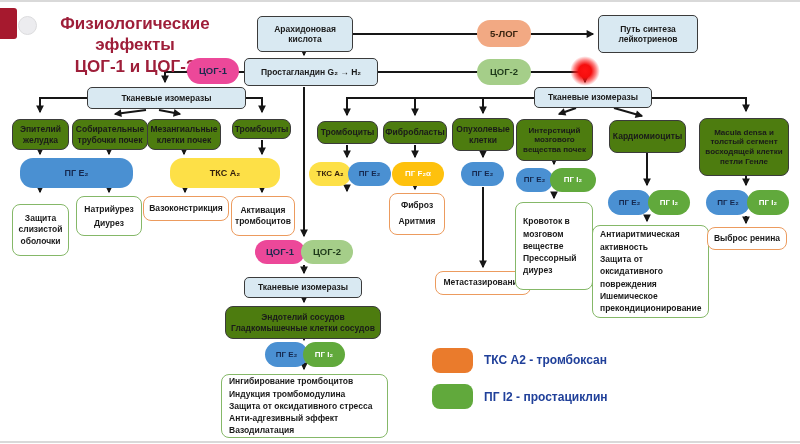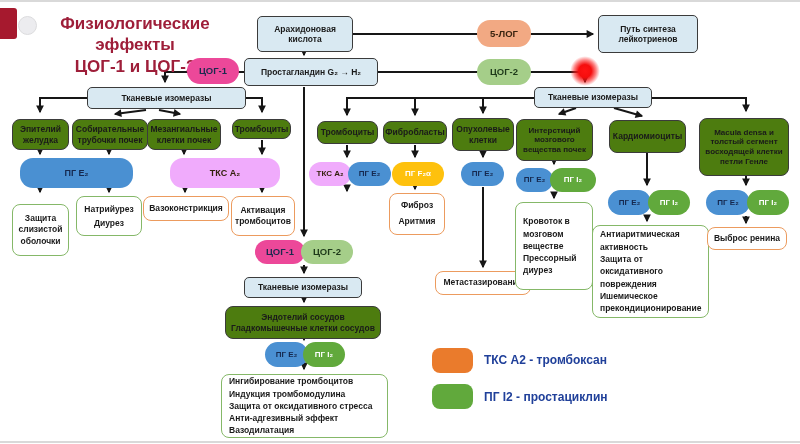--- a/index.html
+++ b/index.html
@@ -19,21 +19,21 @@
   .out.o{border-color:#EC9B5E;}
   .out.left-al{justify-content:flex-start;text-align:left;padding:4px 7px;line-height:1.45;}
   
   .pill{border-radius:13px;font-size:8px;line-height:1;z-index:3;color:#1F3060;}
   .pill.enzyme{font-size:9.5px;}
   .pill.wide{font-size:9px;}
   .p-blue{background:#4A90D2;color:#15284E;}
   .p-lblue{background:#ec4899;color:#1B2A4E;}
   .p-green{background:#61A93C;color:#ffffff;}
   .p-lgreen{background:#A5CE89;color:#1E3A1A;}
-  .p-orange{background:#f0abfc;color:#33200B;}
+  .p-orange{background:#fde047;color:#33200B;}
   .p-salmon{background:#F2A983;color:#3A2410;}
   .p-yellow{background:#FEC10D;color:#ffffff;}
   
   .logo{position:absolute;left:0;top:8px;width:17px;height:31px;background:#A6192E;border-radius:0 3px 3px 0;z-index:2;}
   .watermark{position:absolute;left:18px;top:16px;width:17px;height:17px;border-radius:50%;
              background:#ececef;border:1px solid #dcdcde;z-index:1;}
   .title{position:absolute;left:28px;top:13px;width:214px;z-index:2;color:#9E1E39;
          font-size:17px;font-weight:800;line-height:1.25;text-align:center;white-space:pre-line;}
   
   .swatch{position:absolute;width:41px;height:25px;border-radius:8px;z-index:2;}

